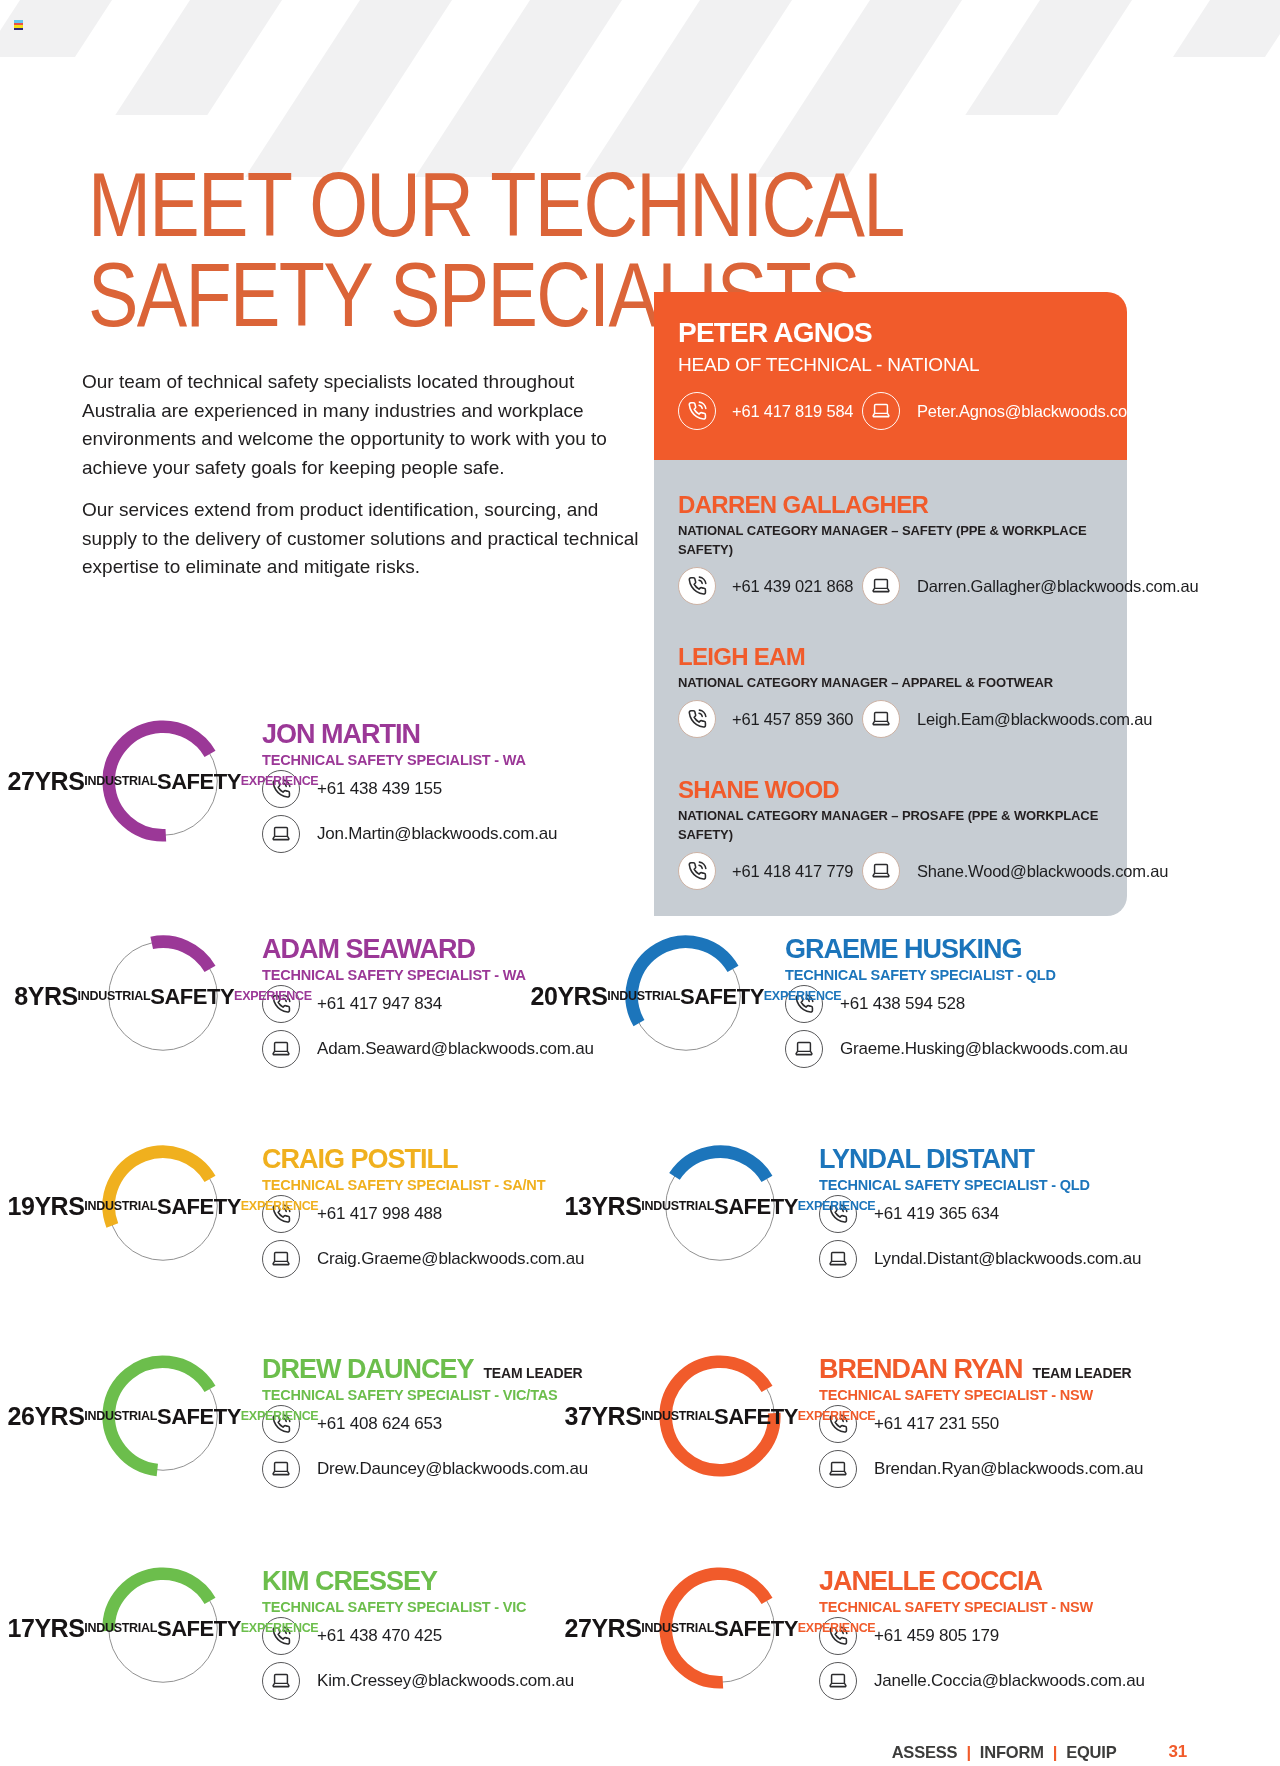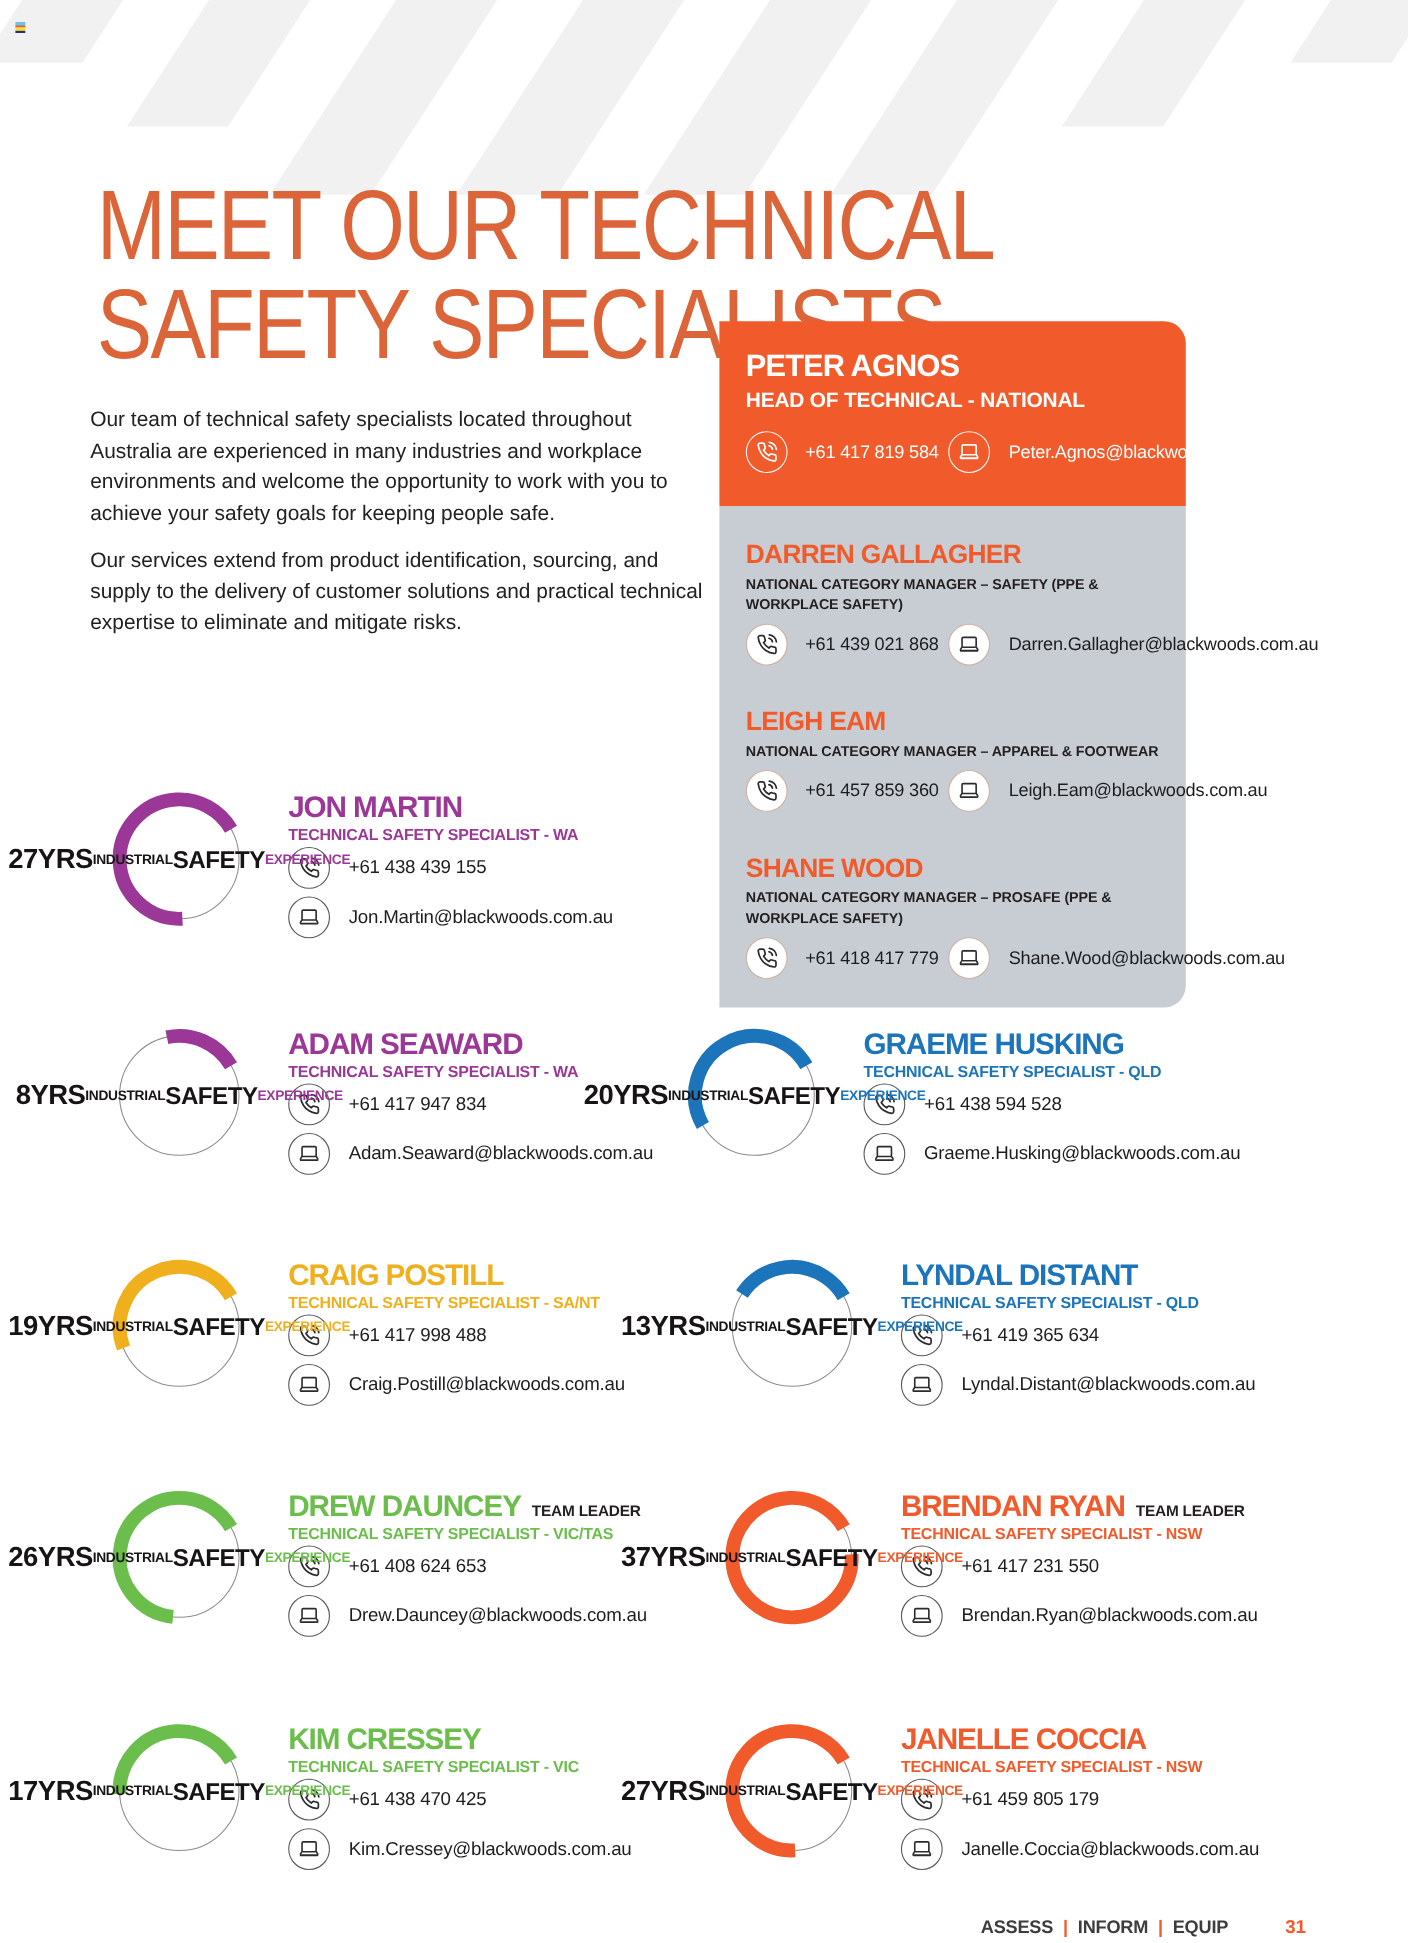--- a/index.html
+++ b/index.html
@@ -17,31 +17,31 @@
   
   .title{
     position:absolute;left:88px;top:100px;
     font-size:90px;line-height:90px;font-weight:400;letter-spacing:-2px;
     color:var(--title_orange);transform:scaleX(.84);transform-origin:top left;white-space:nowrap;
   }
   
   .intro{position:absolute;left:82px;top:368px;width:558px;font-size:19px;line-height:28.5px;color:#222021;}
   .intro p{margin:0 0 14px 0;}
   
-  .lead{position:absolute;left:654px;top:292px;width:424px;}
+  .lead{position:absolute;left:654px;top:292px;width:473px;}
   .lead-head{
     background:var(--accent_orange);border-radius:0 20px 0 0;
     padding:24px 20px 0 24px;height:144px;color:#fff;
   }
   .lead-grey{
     background:var(--card_gray);border-radius:0 0 20px 0;
     padding:30px 20px 26px 24px;
   }
   .hname{font-size:28px;line-height:34px;font-weight:700;letter-spacing:-.8px;}
-  .htitle{font-size:19px;line-height:26px;font-weight:700;letter-spacing:-.2px;margin-top:2px;}
+  .htitle{font-size:19px;line-height:26px;font-weight:400;letter-spacing:-.2px;margin-top:2px;}
   .mgr{margin-bottom:37px;}
   .mgr:last-child{margin-bottom:0;}
   .mname{font-size:24px;line-height:30px;font-weight:700;letter-spacing:-.7px;color:var(--accent_orange);}
   .mtitle{font-size:13px;line-height:19px;font-weight:700;letter-spacing:-.1px;color:#231f20;margin-top:1px;}
   
   .crow{display:flex;align-items:center;height:38px;margin-top:8px;}
   .lead-head .crow{margin-top:14px;}
   .cic{
     width:38px;height:38px;border-radius:50%;flex:0 0 38px;
     display:flex;align-items:center;justify-content:center;
@@ -297,21 +297,21 @@
           </svg>
         </span>
         <span class="cval">+61 417 998 488</span>
       </div>
     <div class="crow">
         <span class="cic">
           <svg viewBox="0 0 24 24">
             <use href="#g-laptop"></use>
           </svg>
         </span>
-        <span class="cval">Craig.Postill@blackwoods.com.au</span>
+        <span class="cval">Craig.Graeme@blackwoods.com.au</span>
       </div>
   </div>
 </section>
 
 <section class="spec" style="left: 92px; top: 1339px; --c: #6CBE4C;">
   <div class="badge">
     <svg viewBox="0 0 130 130">
         <circle class="ring" cx="65" cy="65" r="56"></circle>
         <circle class="arc" cx="65" cy="65" r="56" pathLength="100" stroke-dasharray="65 35" transform="rotate(-264 65 65)"></circle>
       </svg>

